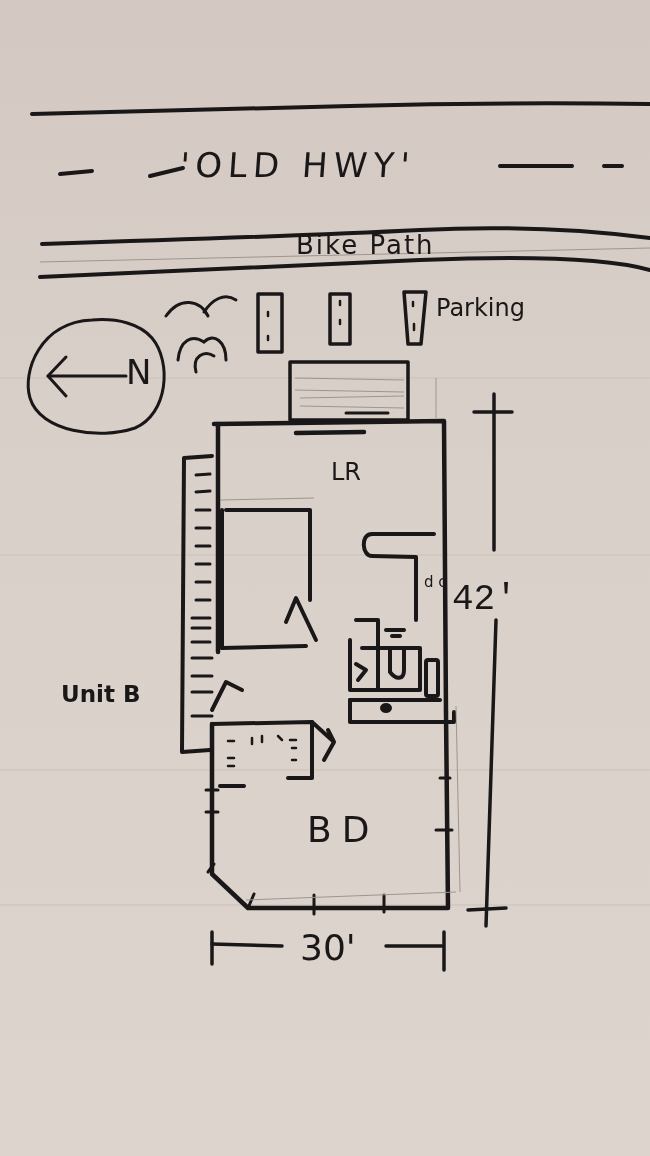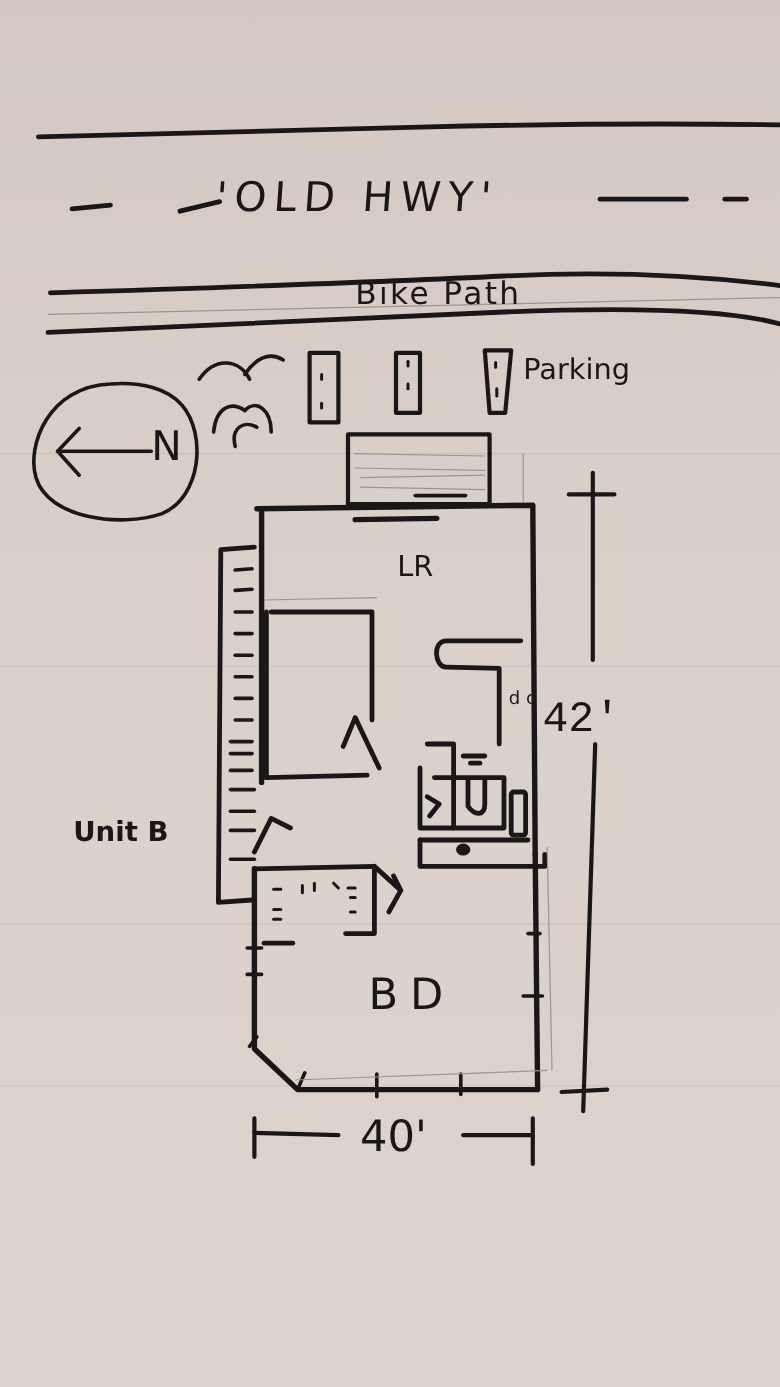--- a/index.html
+++ b/index.html
@@ -202,16 +202,16 @@
   </svg>
 
   <div class="label lbl-hwy">'OLD HWY'</div>
   <div class="label lbl-bike">Bike Path</div>
   <div class="label lbl-parking">Parking</div>
   <div class="label lbl-n">N</div>
   <div class="label lbl-lr">LR</div>
   <div class="label lbl-dc">d c</div>
   <div class="label lbl-unit">Unit B</div>
   <div class="label lbl-bd">BD</div>
-  <div class="label lbl-w">40'</div>
+  <div class="label lbl-w">30'</div>
   <div class="label lbl-h">42'</div>
 
 </div>
 
 </body></html>

